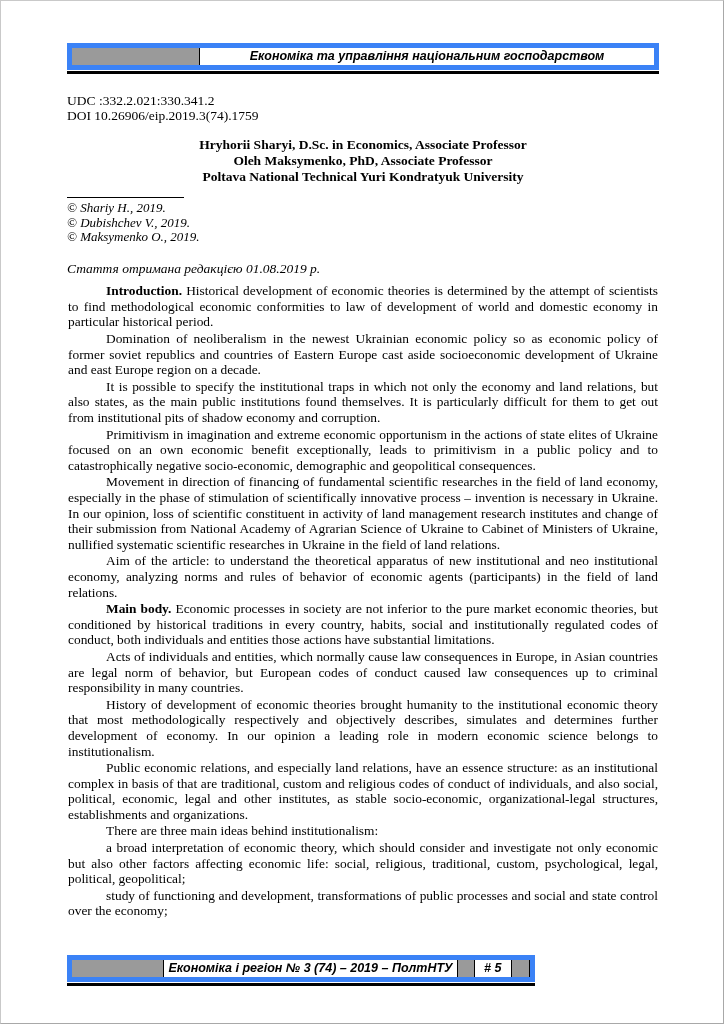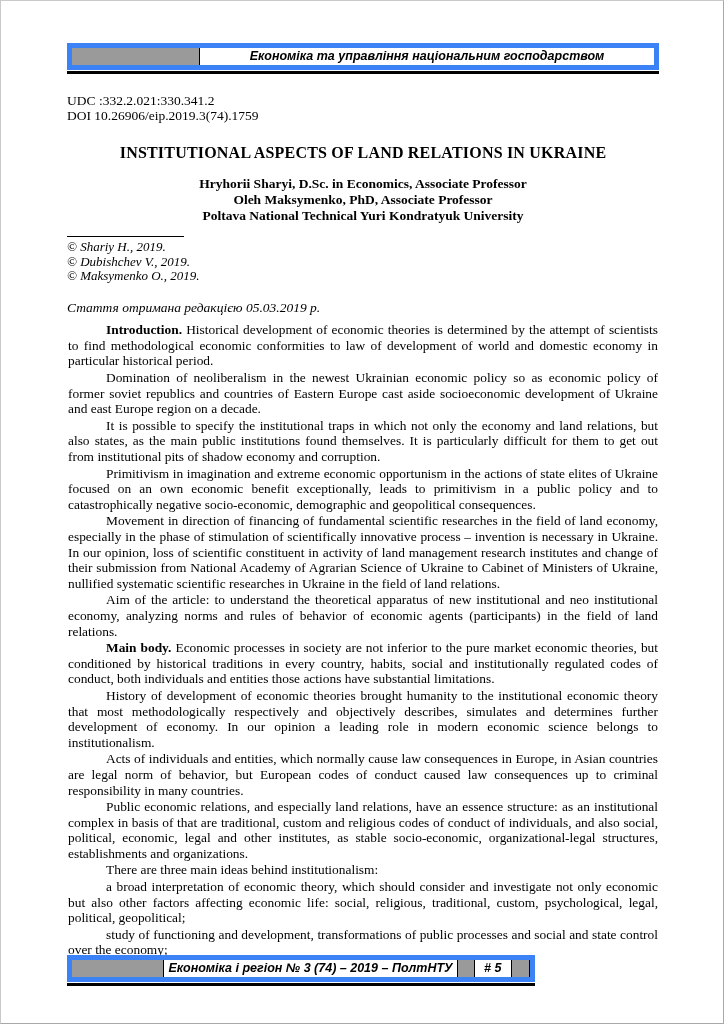--- a/index.html
+++ b/index.html
@@ -141,49 +141,48 @@
         <div class="band-text">Економіка та управління національним господарством</div>
       </div>
       <div class="band-rule"></div>
     </div>
 
     <div class="meta-row">
       <span>UDC :332.2.021:330.341.2</span>
       <span>DOI 10.26906/eip.2019.3(74).1759</span>
     </div>
 
-    <div class="paper-title">INSTITUTIONAL ASPECTS OF LAND RELATIONS IN UKRAINE</div>
 
     <div class="authors">
       <div>Hryhorii Sharyi, D.Sc. in Economics, Associate Professor</div>
       <div>Oleh Maksymenko, PhD, Associate Professor</div>
       <div>Poltava National Technical Yuri Kondratyuk University</div>
     </div>
 
     <div class="copyright-block">
       <div class="copyright-rule"></div>
       <div>© Shariy H., 2019.</div>
       <div>© Dubishchev V., 2019.</div>
       <div>© Maksymenko O., 2019.</div>
     </div>
 
     <div class="received-block">
-      <div>Стаття отримана редакцією 05.03.2019 р.</div>
+      <div>Стаття отримана редакцією 01.08.2019 р.</div>
     </div>
 
     <div class="body-text" id="body-paragraphs">
         <p><b>Introduction. </b>Historical development of economic theories is determined by the attempt of scientists to find methodological economic conformities to law of development of world and domestic economy in particular historical period.</p>
         <p>Domination of neoliberalism in the newest Ukrainian economic policy so as economic policy of former soviet republics and countries of Eastern Europe cast aside socioeconomic development of Ukraine and east Europe region on a decade.</p>
         <p>It is possible to specify the institutional traps in which not only the economy and land relations, but also states, as the main public institutions found themselves. It is particularly difficult for them to get out from institutional pits of shadow economy and corruption.</p>
         <p>Primitivism in imagination and extreme economic opportunism in the actions of state elites of Ukraine focused on an own economic benefit exceptionally, leads to primitivism in a public policy and to catastrophically negative socio-economic, demographic and geopolitical consequences.</p>
         <p>Movement in direction of financing of fundamental scientific researches in the field of land economy, especially in the phase of stimulation of scientifically innovative process – invention is necessary in Ukraine. In our opinion, loss of scientific constituent in activity of land management research institutes and change of their submission from National Academy of Agrarian Science of Ukraine to Cabinet of Ministers of Ukraine, nullified systematic scientific researches in Ukraine in the field of land relations.</p>
         <p>Aim of the article: to understand the theoretical apparatus of new institutional and neo institutional economy, analyzing norms and rules of behavior of economic agents (participants) in the field of land relations.</p>
         <p><b>Main body. </b>Economic processes in society are not inferior to the pure market economic theories, but conditioned by historical traditions in every country, habits, social and institutionally regulated codes of conduct, both individuals and entities those actions have substantial limitations.</p>
+        <p>Acts of individuals and entities, which normally cause law consequences in Europe, in Asian countries are legal norm of behavior, but European codes of conduct caused law consequences up to criminal responsibility in many countries.</p>
         <p>History of development of economic theories brought humanity to the institutional economic theory that most methodologically respectively and objectively describes, simulates and determines further development of economy. In our opinion a leading role in modern economic science belongs to institutionalism.</p>
-        <p>Acts of individuals and entities, which normally cause law consequences in Europe, in Asian countries are legal norm of behavior, but European codes of conduct caused law consequences up to criminal responsibility in many countries.</p>
         <p>Public economic relations, and especially land relations, have an essence structure: as an institutional complex in basis of that are traditional, custom and religious codes of conduct of individuals, and also social, political, economic, legal and other institutes, as stable socio-economic, organizational-legal structures, establishments and organizations.</p>
         <p>There are three main ideas behind institutionalism:</p>
         <p>a broad interpretation of economic theory, which should consider and investigate not only economic but also other factors affecting economic life: social, religious, traditional, custom, psychological, legal, political, geopolitical;</p>
         <p>study of functioning and development, transformations of public processes and social and state control over the economy;</p>
       </div>
 
   </div>
 
   <div class="footer">
     <div class="band">

